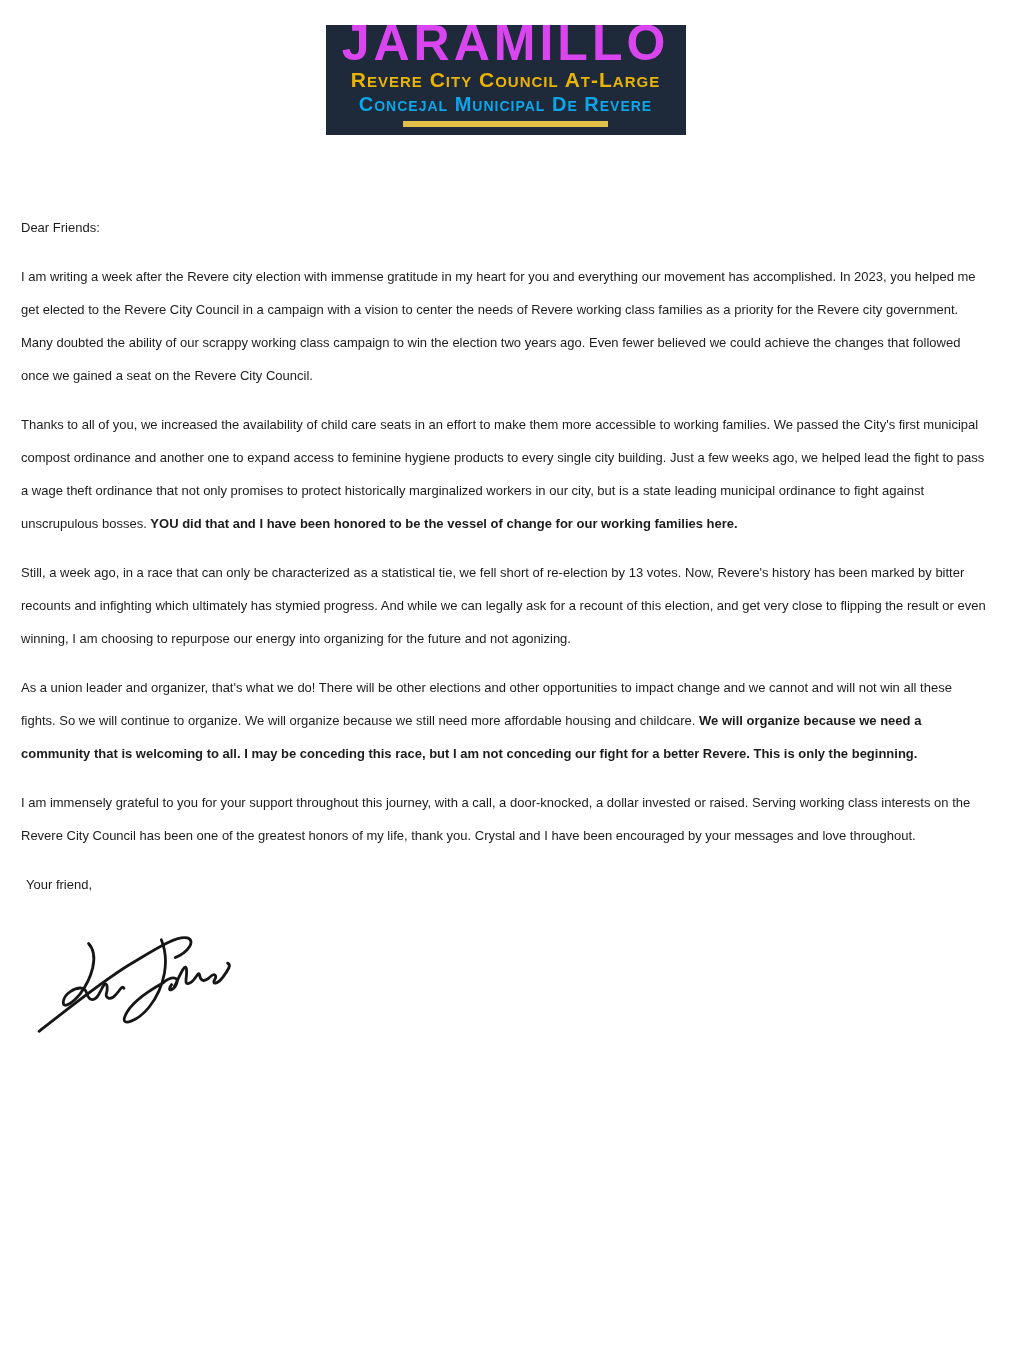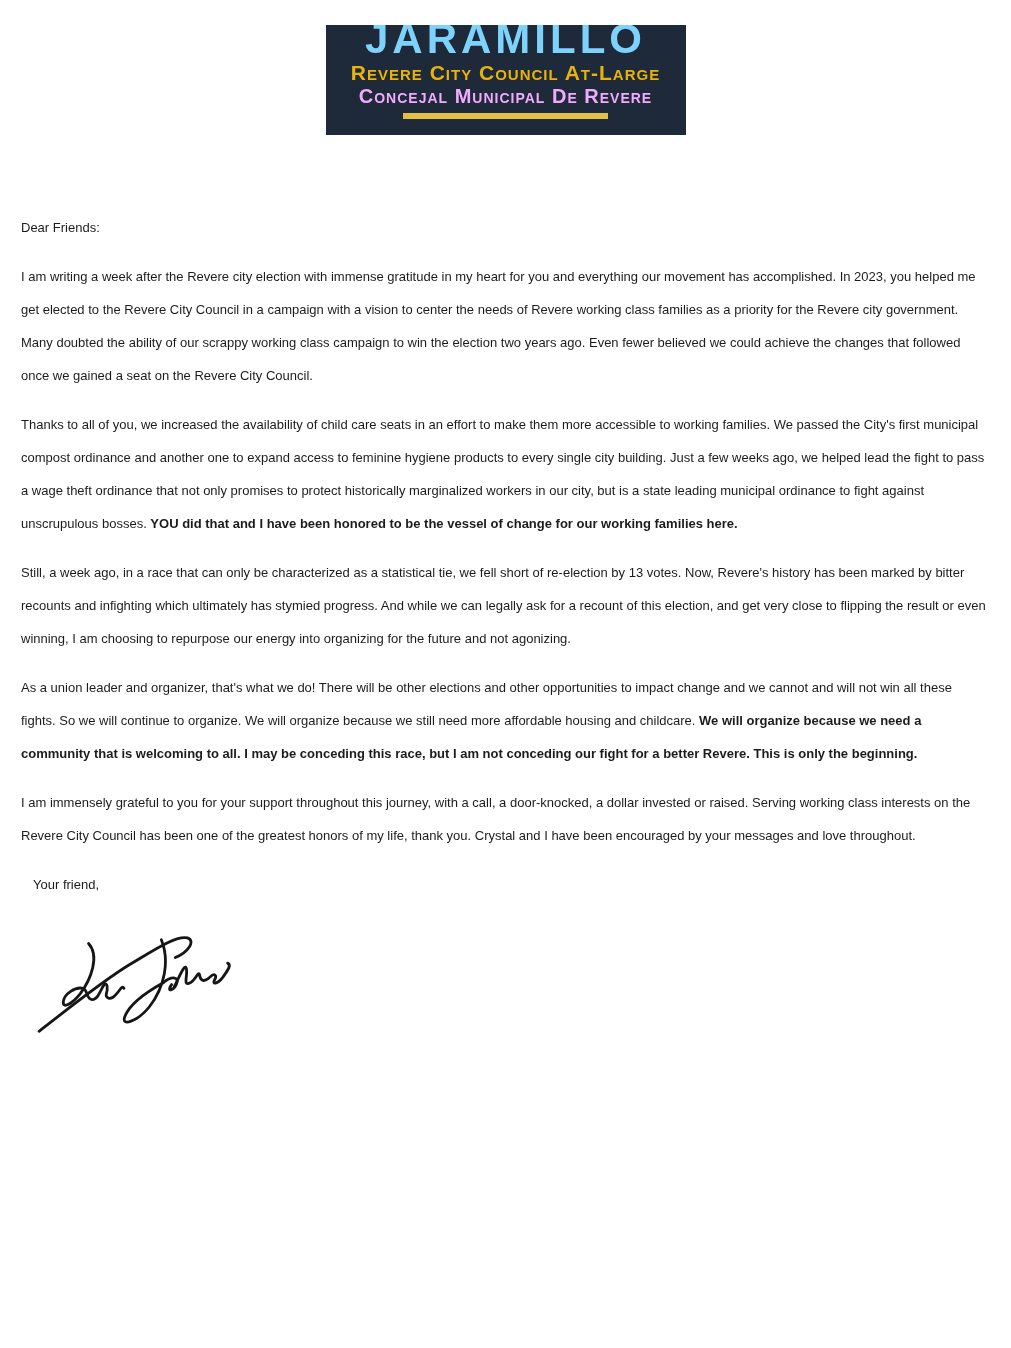--- a/index.html
+++ b/index.html
@@ -21,63 +21,63 @@
   .logo-box {
     width: 360px;
     height: 110px;
     background: #1e2939;
     margin: 0 auto 76px auto;
     overflow: hidden;
     text-align: center;
     box-sizing: border-box;
   }
   .logo-name {
-    font-size: 42px;
+    font-size: 50px;
     font-weight: 700;
-    color: #7dd3fc;
+    color: #d946ef;
     letter-spacing: 4px;
     line-height: 0.92;
     margin-top: -5px;
     white-space: nowrap;
   }
   .logo-sub1 {
     font-variant: small-caps;
     font-weight: 700;
     font-size: 21px;
     line-height: 1.08;
     color: #eab308;
     letter-spacing: 1px;
     margin-top: 3px;
     white-space: nowrap;
   }
   .logo-sub2 {
     font-variant: small-caps;
     font-weight: 700;
     font-size: 20px;
     line-height: 1.1;
-    color: #f0abfc;
+    color: #0ea5e9;
     letter-spacing: 1px;
     margin-top: 1px;
     white-space: nowrap;
   }
   .logo-bar {
     width: 205px;
     height: 6px;
     background: #e2bf47;
     margin: 6px auto 0 auto;
   }
   
   .letter {
     font-size: 13px;
     line-height: 33px;
   }
   .salutation { margin: 0 0 16px 0; white-space: pre-wrap; }
   .para { margin: 12px 0 16px 0; white-space: pre-wrap; }
   .para .bold { font-weight: 700; }
-  .closing { margin: 12px; white-space: pre-wrap; }
+  .closing { margin: 5px; white-space: pre-wrap; }
   .signature-wrap {
     margin: 22px 0 0 12px;
     width: 210px;
     height: 112px;
   }
   .signature-wrap svg { display: block; }
 </style>
 </head>
 <body>
 

